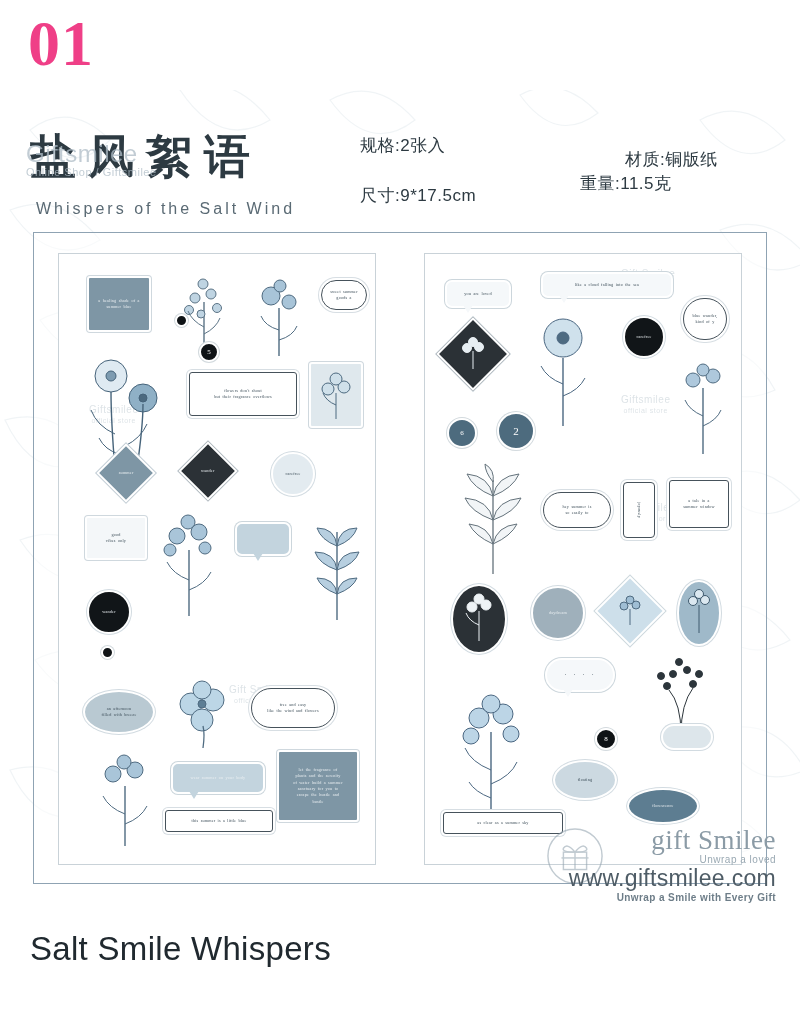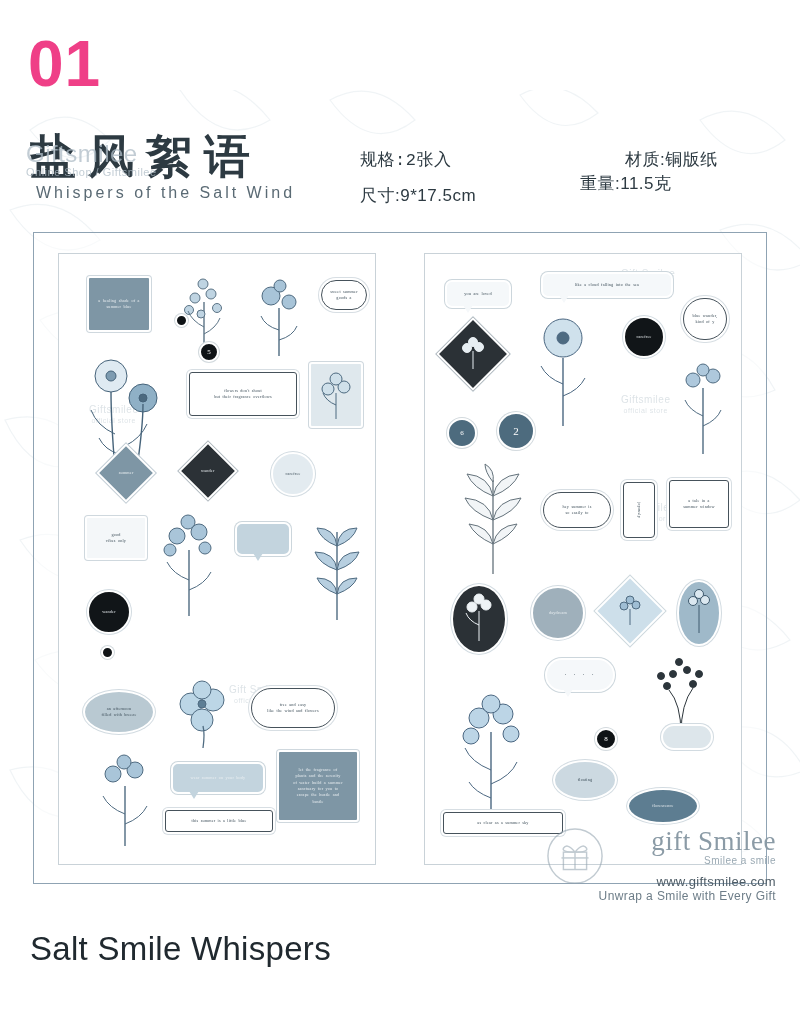--- a/index.html
+++ b/index.html
@@ -23,23 +23,22 @@
   }
 
   
   .number-badge {
     position: absolute;
     left: 28px; top: 12px;
     font-size: 64px;
     font-weight: bold;
     color: #ef3f87;
     letter-spacing: 1px;
-    font-family: Liberation Sans, sans-serif;
+    font-family: Liberation Serif, serif;
     line-height: 1;
-    margin-top: 20px;
   }
 
   
   .brand-watermark {
     position: absolute;
     left: 26px; top: 140px;
     color: #b9c7cf;
     opacity: 0.75;
     z-index: 5;
     pointer-events: none;
@@ -61,37 +60,37 @@
     position: absolute;
     left: 30px; top: 126px;
     font-size: 46px;
     letter-spacing: 12px;
     color: #2d3a42;
     font-family: Liberation Serif, serif;
     font-weight: bold;
   }
   .title-en {
     position: absolute;
-    left: 36px; top: 184px;
+    left: 36px; top: 200px;
     font-size: 16px;
     letter-spacing: 3px;
     color: #5a6a74;
     font-family: "Liberation Sans", sans-serif;
   }
 
   
   .spec {
     position: absolute;
     font-size: 17px;
     color: #2d3a42;
     font-family: "Liberation Sans", sans-serif;
     letter-spacing: 0.5px;
     white-space: nowrap;
   }
-  .spec-c1-r1 { left: 360px; top: 148px; font-family: Liberation Mono, monospace; }
+  .spec-c1-r1 { left: 360px; top: 134px; }
   .spec-c1-r2 { left: 360px; top: 184px; }
   .spec-c2-r1 { left: 580px; top: 148px; margin-left: 45px; }
   .spec-c2-r2 { left: 580px; top: 172px; }
 
   
   .product-frame {
     position: absolute;
     left: 33px; top: 232px;
     width: 734px; height: 652px;
     border: 1px solid #8fa3b3;
@@ -217,29 +216,30 @@
     letter-spacing: 0.5px;
     font-family: "Liberation Serif", serif;
   }
   .brand-bottom .bb-tag {
     font-size: 10px;
     color: #9aa9b3;
     letter-spacing: 0.5px;
     margin-top: -2px;
   }
   .brand-bottom .bb-url {
-    font-size: 13px;
+    font-size: 23px;
     color: #4e5c66;
     letter-spacing: 0.3px;
-    margin-top: 8px;
+    margin-top: 0;
   }
   .brand-bottom .bb-sub {
-    font-size: 12px;
+    font-size: 10px;
     color: #6d7d88;
     letter-spacing: 0.4px;
+    font-weight: bold;
   }
   .gift-mark {
     position: absolute;
     right: 196px; bottom: 136px;
     width: 58px; height: 58px;
     opacity: 0.55;
     z-index: 6;
   }
 
   
@@ -663,18 +663,18 @@
   <circle cx="30" cy="30" r="28" fill="none" stroke="#8fa0ac" stroke-width="1.5"></circle>
   <rect x="18" y="26" width="24" height="18" fill="none" stroke="#8fa0ac" stroke-width="1.5"></rect>
   <line x1="30" y1="26" x2="30" y2="44" stroke="#8fa0ac" stroke-width="1.5"></line>
   <line x1="16" y1="32" x2="44" y2="32" stroke="#8fa0ac" stroke-width="1.5"></line>
   <path d="M30 26 q-8 -10 -12 -4 q-2 4 12 4z" fill="none" stroke="#8fa0ac" stroke-width="1.5"></path>
   <path d="M30 26 q8 -10 12 -4 q2 4 -12 4z" fill="none" stroke="#8fa0ac" stroke-width="1.5"></path>
 </svg>
 
 <div class="brand-bottom">
   <div class="bb-name">gift Smilee</div>
-  <div class="bb-tag">Smilee a smile</div>
+  <div class="bb-tag">Unwrap a loved</div>
   <div class="bb-url">www.giftsmilee.com</div>
   <div class="bb-sub">Unwrap a Smile with Every Gift</div>
 </div>
 
 <div class="footer-title">Salt Smile Whispers</div>
 
 </body></html>

